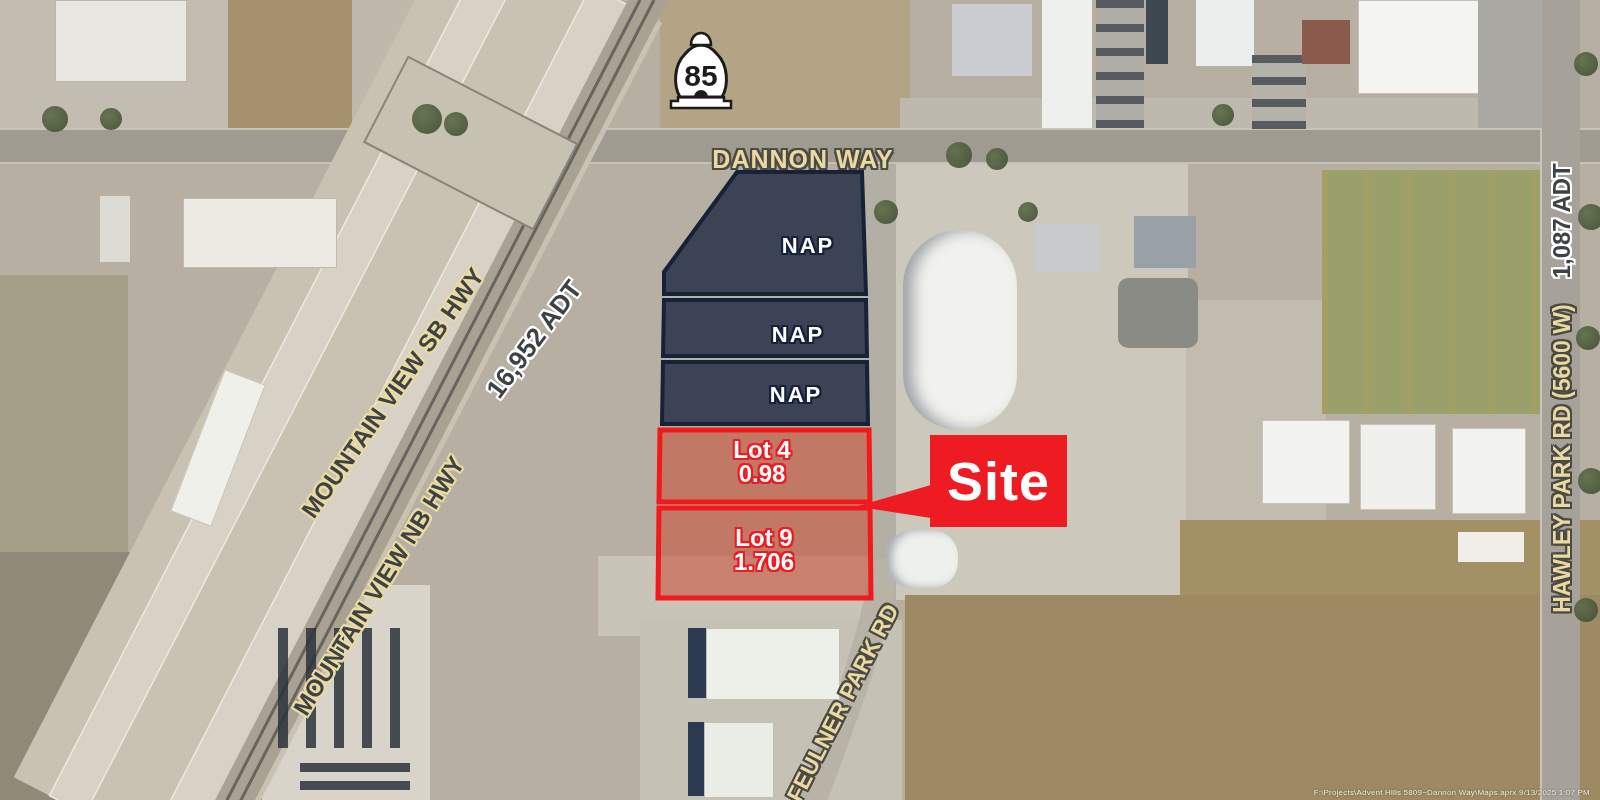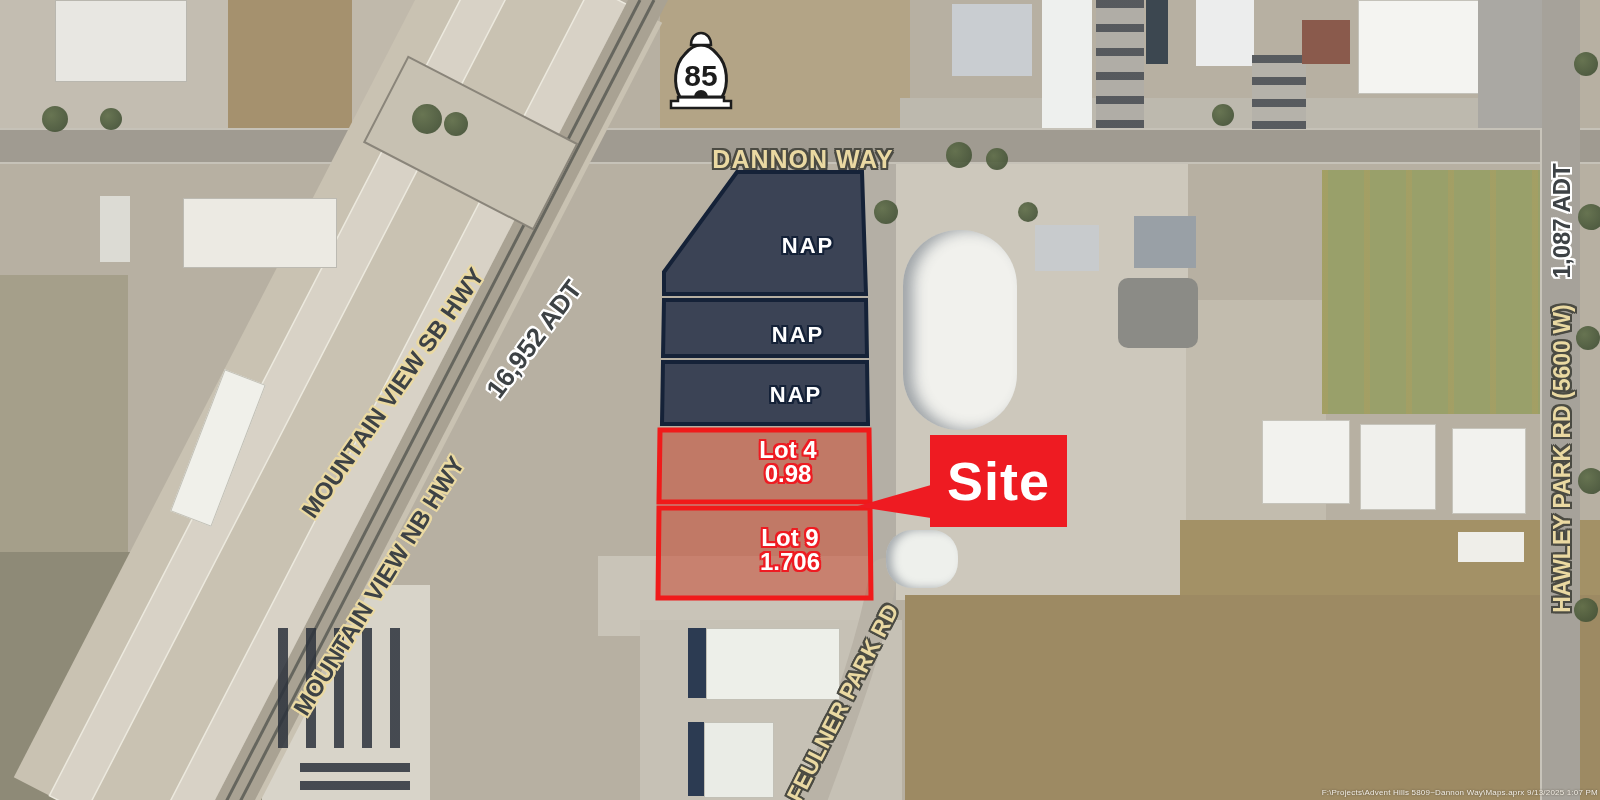--- a/index.html
+++ b/index.html
@@ -31,33 +31,33 @@
     -2px 0 0 #fff,2px 0 0 #fff,0 -2px 0 #fff,0 2px 0 #fff;}
   .white-navy{ color:#fff;letter-spacing:2px;
     text-shadow:-2px -2px 0 var(--parcel-navy-border,#16243c),2px -2px 0 var(--parcel-navy-border,#16243c),
     -2px 2px 0 var(--parcel-navy-border,#16243c),2px 2px 0 var(--parcel-navy-border,#16243c),
     -2px 0 0 var(--parcel-navy-border,#16243c),2px 0 0 var(--parcel-navy-border,#16243c),
     0 -2px 0 var(--parcel-navy-border,#16243c),0 2px 0 var(--parcel-navy-border,#16243c);margin-left:28px;}
   .white-red{ color:#fff;text-align:center;line-height:1.02;
     text-shadow:-2px -2px 0 var(--accent-red,#ee1b22),2px -2px 0 var(--accent-red,#ee1b22),
     -2px 2px 0 var(--accent-red,#ee1b22),2px 2px 0 var(--accent-red,#ee1b22),
     -2px 0 0 var(--accent-red,#ee1b22),2px 0 0 var(--accent-red,#ee1b22),
-    0 -2px 0 var(--accent-red,#ee1b22),0 2px 0 var(--accent-red,#ee1b22);margin-left:26px;}
+    0 -2px 0 var(--accent-red,#ee1b22),0 2px 0 var(--accent-red,#ee1b22);}
   #site-box{
     position:absolute;left:930px;top:435px;width:137px;height:92px;
     background:var(--accent-red,#ee1b22);display:flex;align-items:center;justify-content:center;
   }
   #site-box .site-text{color:#fff;font-weight:bold;font-size:54px;letter-spacing:1px;}
   #site-pointer{
     position:absolute;left:856px;top:485px;width:75px;height:33px;
     background:var(--accent-red,#ee1b22);
     clip-path:polygon(100% 0,100% 100%,0 65%);
   }
   #footer-path{
-    position:absolute;right:2px;bottom:3px;font-size:8px;color:#f3efe6;
+    position:absolute;right:10px;bottom:3px;font-size:8px;color:#f3efe6;
     text-shadow:0 0 2px rgba(70,60,45,.9);letter-spacing:.2px;
   }
   svg{position:absolute;left:0;top:0;}
 </style>
 </head>
 <body>
 
 <div id="stage">
 
   <div class="p" style="left:0;top:0;width:230px;height:130px;background:#c3bdb1;"></div>

